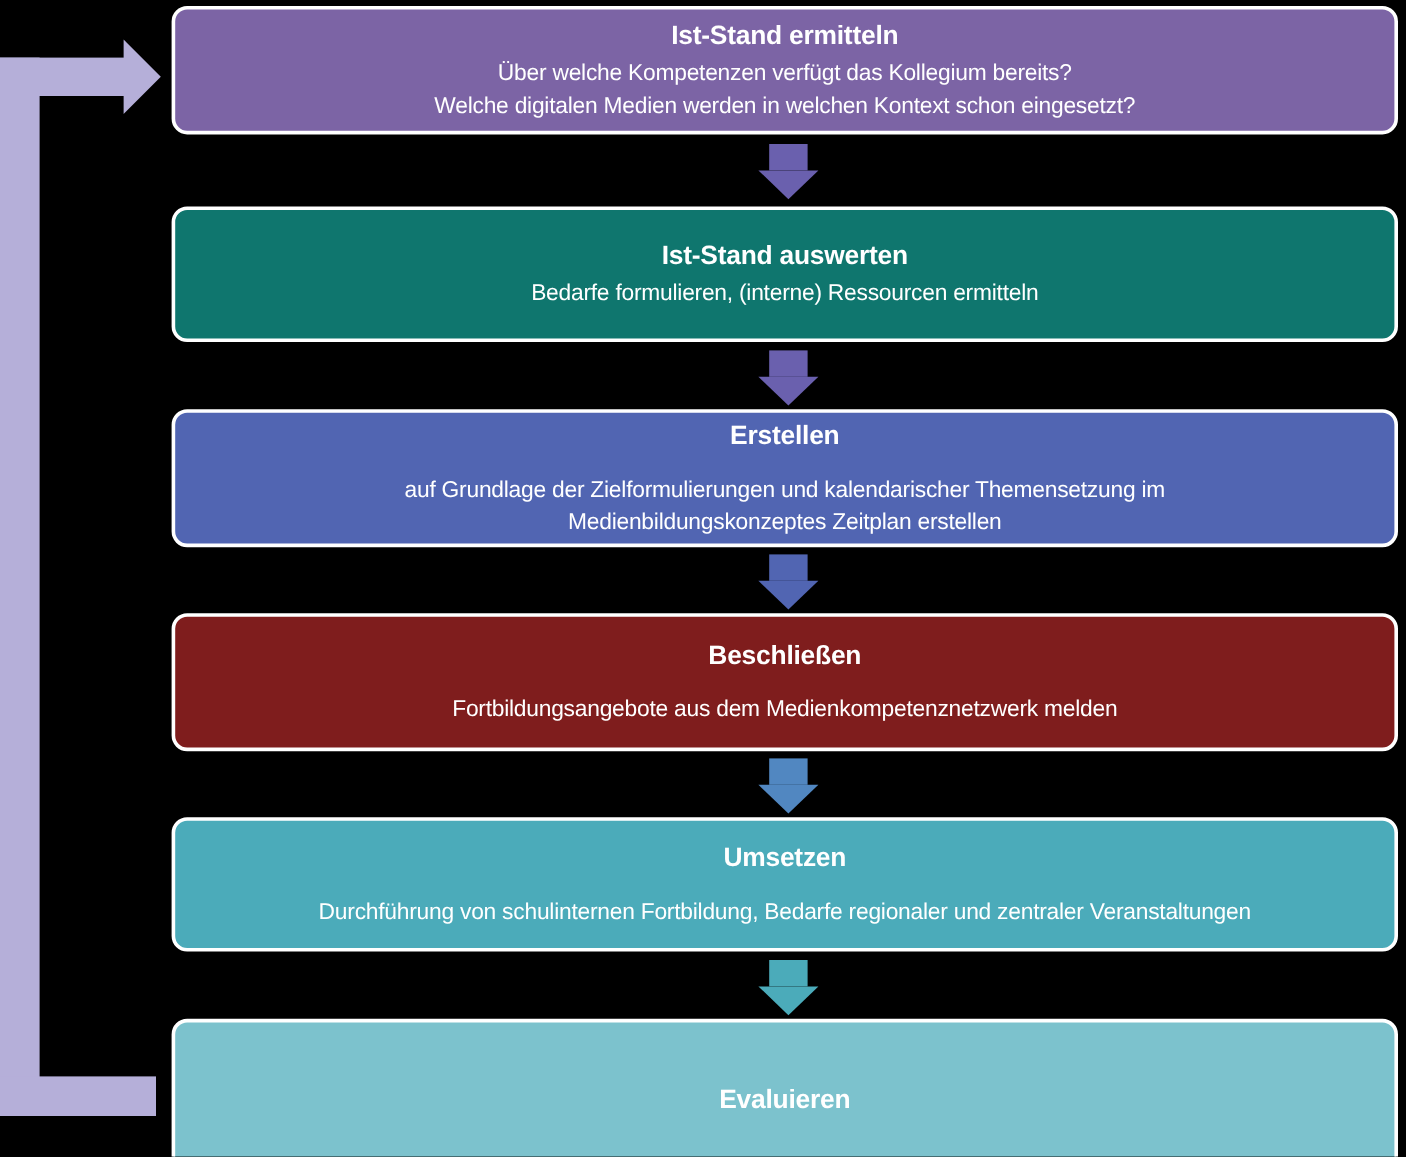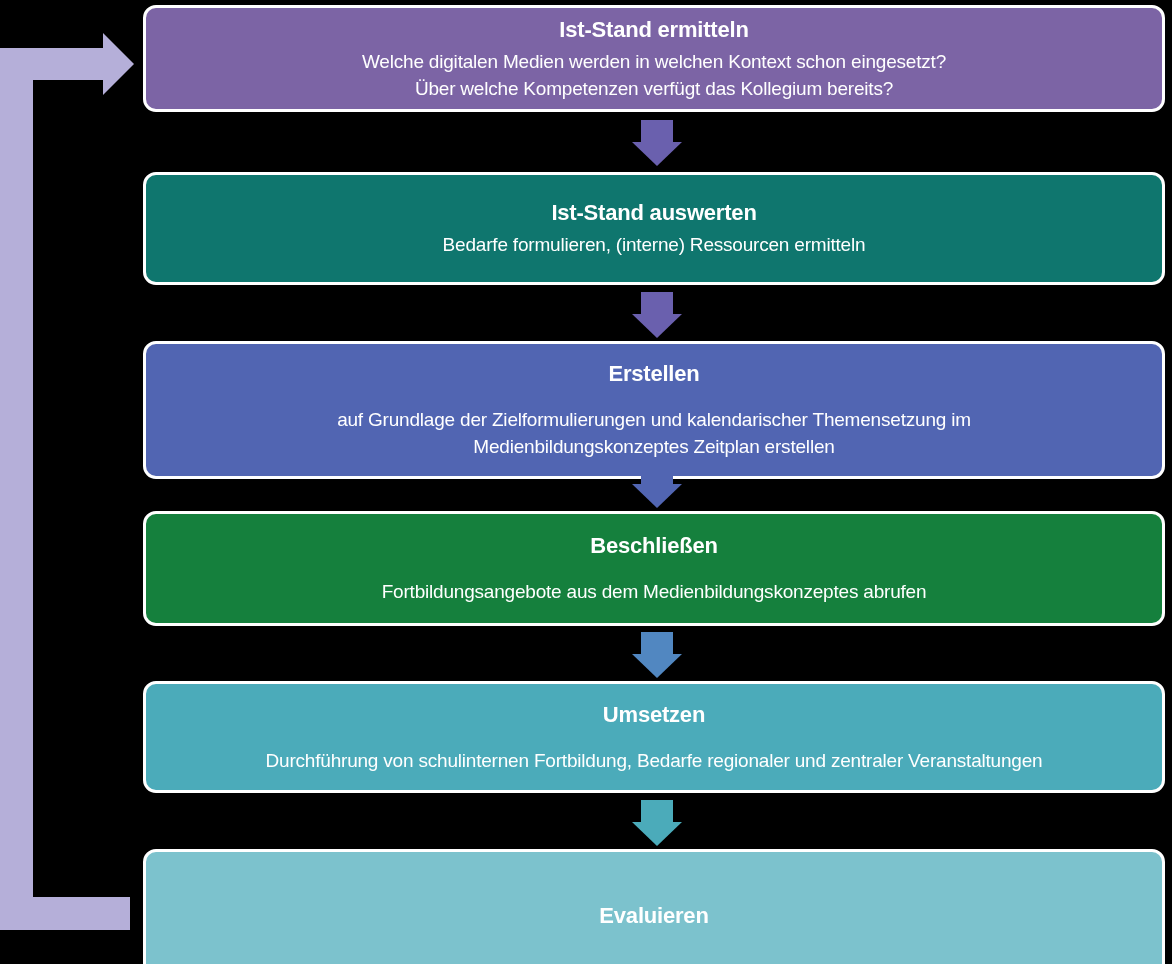--- a/index.html
+++ b/index.html
@@ -76,53 +76,53 @@
 
 <div id="canvas">
 
   <div class="loop-vert" style="background-color: rgb(181, 175, 217);"></div>
   <div class="loop-top" style="background-color: rgb(181, 175, 217);"></div>
   <div class="loop-head" style="border-left-color: rgb(181, 175, 217);"></div>
   <div class="loop-bottom" style="background-color: rgb(181, 175, 217);"></div>
 
   <div class="box" style="top: 5px; height: 107px; background-color: rgb(124, 100, 165);">
     <div class="title">Ist-Stand ermitteln</div>
+    <div class="line">Über welche Kompetenzen verfügt das Kollegium bereits?</div>
     <div class="line">Welche digitalen Medien werden in welchen Kontext schon eingesetzt?</div>
-    <div class="line">Über welche Kompetenzen verfügt das Kollegium bereits?</div>
   </div>
 
   <div class="connector" style="top:120px">
     <div class="shaft" style="background-color: rgb(106, 96, 174);"></div>
     <div class="head" style="border-top-color: rgb(106, 96, 174);"></div>
   </div>
 
   <div class="box" style="top: 172px; height: 113px; background-color: #0f766e;">
     <div class="title">Ist-Stand auswerten</div>
     <div class="line">Bedarfe formulieren, (interne) Ressourcen ermitteln</div>
   </div>
 
   <div class="connector" style="top:292px">
     <div class="shaft" style="background-color: rgb(106, 96, 174);"></div>
     <div class="head" style="border-top-color: rgb(106, 96, 174);"></div>
   </div>
 
-  <div class="box gap" style="top: 341px; height: 138px; background-color: rgb(81, 101, 178);">
+  <div class="box gap" style="top: 341px; height: 115px; background-color: rgb(81, 101, 178);">
     <div class="title">Erstellen</div>
     <div class="line">auf Grundlage der Zielformulierungen und kalendarischer Themensetzung im</div>
     <div class="line">Medienbildungskonzeptes Zeitplan erstellen</div>
   </div>
 
   <div class="connector" style="top:462px">
     <div class="shaft" style="background-color: rgb(81, 101, 178);"></div>
     <div class="head" style="border-top-color: rgb(81, 101, 178);"></div>
   </div>
 
-  <div class="box gap" style="top: 511px; height: 115px; background-color: #15803d;">
+  <div class="box gap" style="top: 511px; height: 115px; background-color: #7f1d1d;">
     <div class="title">Beschließen</div>
-    <div class="line">Fortbildungsangebote aus dem Medienbildungskonzeptes abrufen</div>
+    <div class="line">Fortbildungsangebote aus dem Medienkompetenznetzwerk melden</div>
   </div>
 
   <div class="connector" style="top:632px">
     <div class="shaft" style="background-color: rgb(81, 135, 193);"></div>
     <div class="head" style="border-top-color: rgb(81, 135, 193);"></div>
   </div>
 
   <div class="box gap" style="top: 681px; height: 112px; background-color: rgb(75, 171, 186);">
     <div class="title">Umsetzen</div>
     <div class="line">Durchführung von schulinternen Fortbildung, Bedarfe regionaler und zentraler Veranstaltungen</div>

